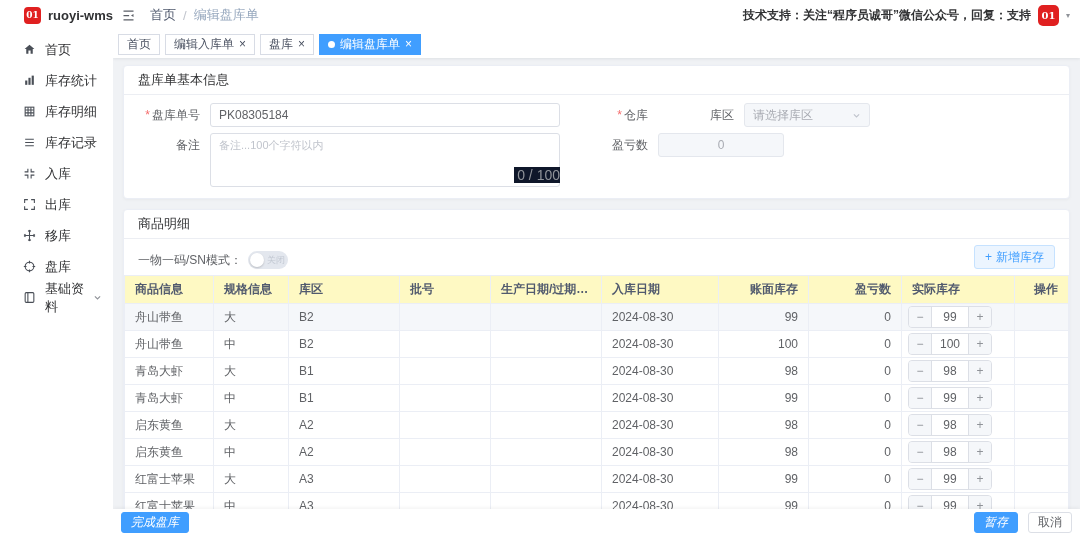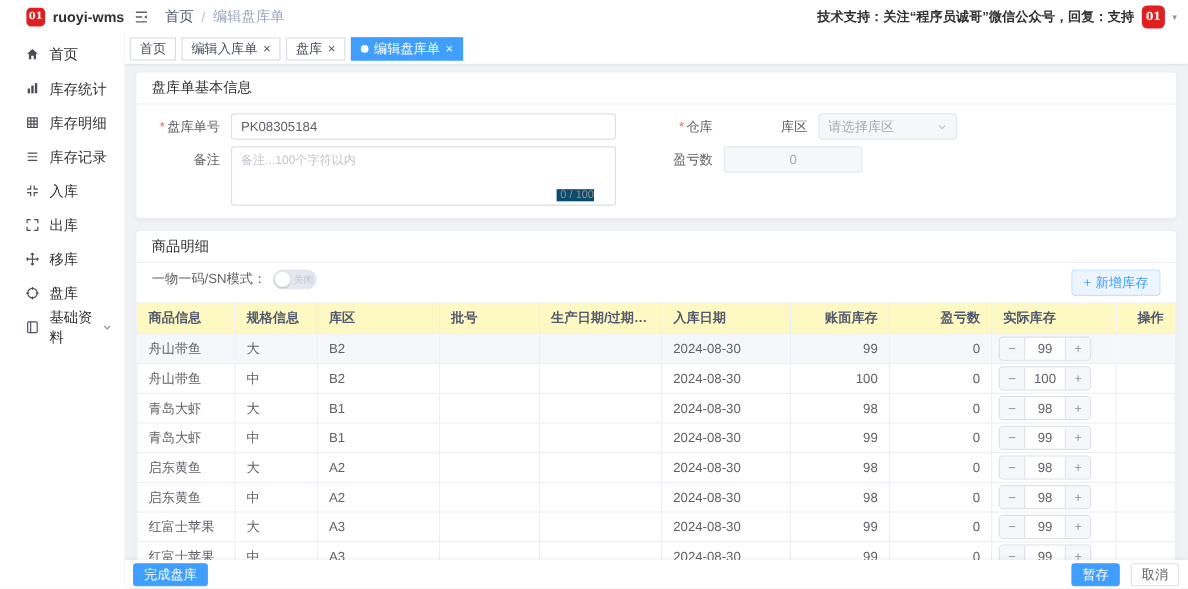--- a/index.html
+++ b/index.html
@@ -52,26 +52,26 @@
   .form-label{width:62px;text-align:right;margin-right:10px;color:#606266;line-height:24px;flex:none;white-space:nowrap;}
   .req{color:#f56c6c;margin-right:2px;}
   .text-input{width:350px;height:24px;border:1px solid #dcdfe6;border-radius:3px;padding:0 8px;font:inherit;color:#606266;outline:none;}
   .ml1{margin-left:48px;} .ml1 .form-label{width:40px;}
   .ml2{margin-left:36px;} .ml2 .form-label{width:40px;}
   .select{width:126px;height:24px;display:flex;align-items:center;justify-content:space-between;padding:0 8px;border:1px solid #e4e7ed;border-radius:3px;background:#f5f7fa;color:#a8abb2;cursor:not-allowed;}
   .select .sel-caret{color:#c0c4cc;}
   .textarea-wrap{position:relative;width:350px;}
   .remark-ta{width:100%;height:54px;border:1px solid #dcdfe6;border-radius:3px;padding:4px 8px;font:inherit;font-size:11px;color:#606266;resize:none;outline:none;}
   .remark-ta::placeholder{color:#c0c4cc;}
-  .counter{position:absolute;right:20px;bottom:7px;font-size:10px;color:#909399;background:#0c4a6e;padding-left:3px;}
+  .counter{position:absolute;right:0;bottom:7px;font-size:14px;color:#909399;background:#0f172a;padding-left:3px;}
   .disabled-input{width:126px;height:24px;background:#f5f7fa;border:1px solid #e4e7ed;border-radius:3px;color:#a8abb2;display:flex;align-items:center;justify-content:center;}
 
   
   .detail-card{margin-top:10px;}
-  .toolbar{display:flex;align-items:flex-start;padding:6px 14px;}
+  .toolbar{display:flex;align-items:flex-end;padding:6px 14px;}
   .sn-label{color:#606266;}
   .switch{width:40px;height:18px;border-radius:9px;background:#e3e7ee;position:relative;display:flex;align-items:center;margin-left:6px;cursor:pointer;}
   .knob{width:14px;height:14px;border-radius:50%;background:#fff;position:absolute;left:2px;top:2px;box-shadow:0 1px 2px rgba(0,0,0,.18);}
   .switch-text{margin-left:19px;font-size:9px;color:#c2c8d2;}
   .add-btn{margin-left:auto;height:24px;padding:0 10px;background:#ecf5ff;border:1px solid #c6e2ff;border-radius:3px;color:#409eff;font-size:12px;display:flex;align-items:center;gap:4px;cursor:pointer;font-family:inherit;}
 
   
   table{width:100%;border-collapse:collapse;table-layout:fixed;font-size:12px;}
   th,td{border:1px solid #ebeef5;height:28px;padding:0 10px;text-align:left;white-space:nowrap;overflow:hidden;text-overflow:ellipsis;font-weight:normal;}
   th{background:#fef9c3;color:#515a6e;font-weight:bold;}
@@ -79,21 +79,21 @@
   tbody tr:first-child td{background:#f5f7fa;}
   .num{text-align:right;}
   .stepper-cell{padding:0 6px;}
   .stepper{display:inline-flex;align-items:center;height:22px;border:1px solid #dcdfe6;border-radius:4px;overflow:hidden;background:#f5f7fa;vertical-align:middle;}
   .step-btn{width:22px;height:100%;border:none;background:#f5f7fa;color:#909399;font-size:12px;cursor:pointer;display:flex;align-items:center;justify-content:center;padding:0;font-family:inherit;}
   .step-input{width:38px;height:100%;border:none;border-left:1px solid #dcdfe6;border-right:1px solid #dcdfe6;text-align:center;font:inherit;font-size:12px;color:#606266;outline:none;background:#fff;padding:0;}
 
   
   .footer-bar{position:absolute;bottom:0;left:0;right:0;height:26px;background:#fff;display:flex;align-items:center;padding:0 8px;box-shadow:0 -1px 4px rgba(0,0,0,.06);z-index:3;}
   .btn{height:21px;padding:0 9px;border-radius:3px;font-size:12px;cursor:pointer;font-family:inherit;display:inline-flex;align-items:center;}
-  .btn-primary{background:#409eff;border:1px solid #409eff;color:#fff;}
+  .btn-primary{background:#409eff;border:1px solid #409eff;color:#fff;font-style:italic;}
   .btn-default{background:#fff;border:1px solid #dcdfe6;color:#606266;}
   .footer-right{margin-left:auto;display:flex;gap:10px;}
 </style>
 </head>
 <body>
 
 <header class="app-header">
   <div class="logo-area">
     <div class="logo-box">01</div>
     <div class="app-name">ruoyi-wms</div>

